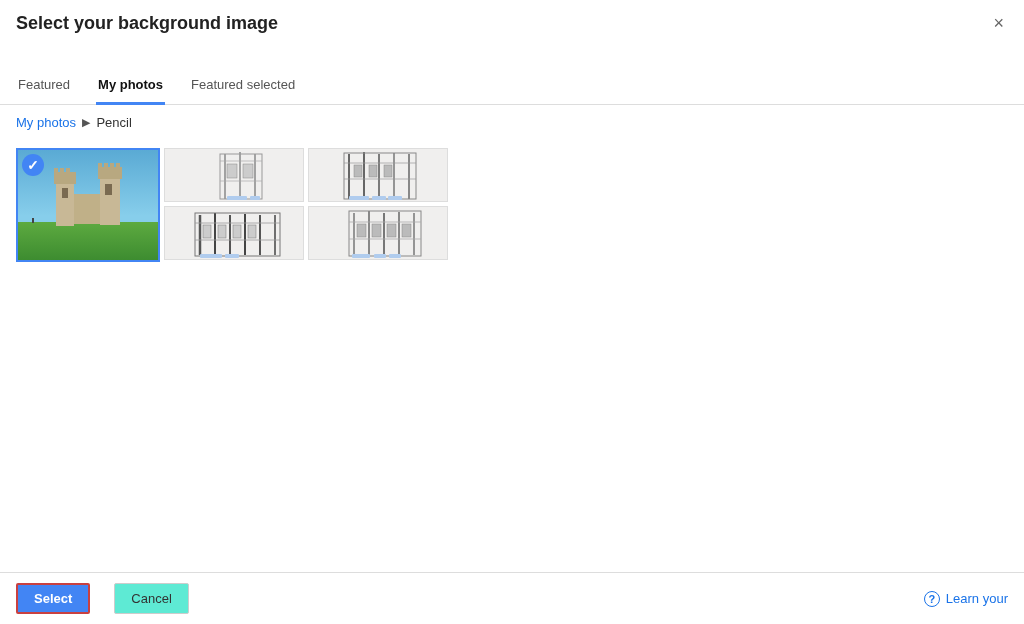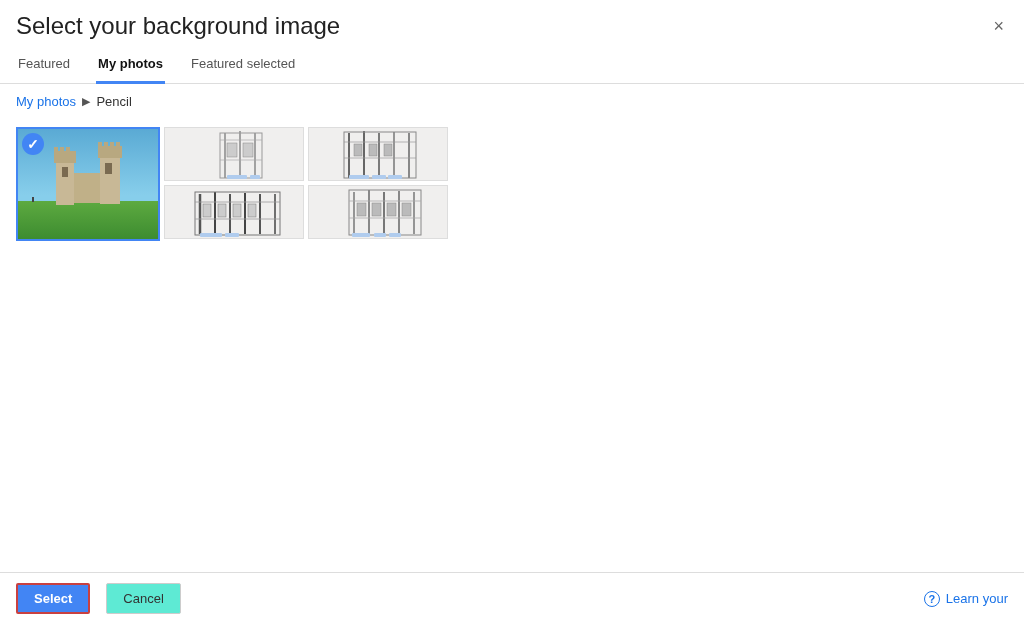--- a/index.html
+++ b/index.html
@@ -24,22 +24,22 @@
 
     .dialog-header {
       display: flex;
       align-items: center;
       justify-content: space-between;
       padding: 12px 16px 8px 16px;
       border-bottom: none;
     }
 
     .dialog-title {
-      font-size: 24px;
-      font-weight: normal;
+      font-size: 18px;
+      font-weight: bold;
       color: #222;
     }
 
     .close-btn {
       background: none;
       border: none;
       cursor: pointer;
       font-size: 18px;
       color: #666;
       line-height: 1;
@@ -55,20 +55,21 @@
     }
 
     .tab {
       padding: 8px 2px 10px 2px;
       cursor: pointer;
       font-size: 13px;
       color: #555;
       border-bottom: 3px solid transparent;
       margin-bottom: -1px;
       white-space: nowrap;
+      margin-top: 27px;
     }
 
     .tab.active {
       color: #111;
       font-weight: bold;
       border-bottom: 3px solid #4285f4;
     }
 
     .breadcrumb {
       padding: 10px 16px;
@@ -151,21 +152,21 @@
     .footer {
       display: flex;
       align-items: center;
       justify-content: space-between;
       padding: 10px 16px;
       border-top: 1px solid #ddd;
     }
 
     .footer-left {
       display: flex;
-      gap: 16px;
+      gap: 24px;
     }
 
     .btn-select {
       background: #4285f4;
       color: #fff;
       border: 2px solid #c94040;
       padding: 6px 16px;
       font-size: 13px;
       cursor: pointer;
       border-radius: 2px;

